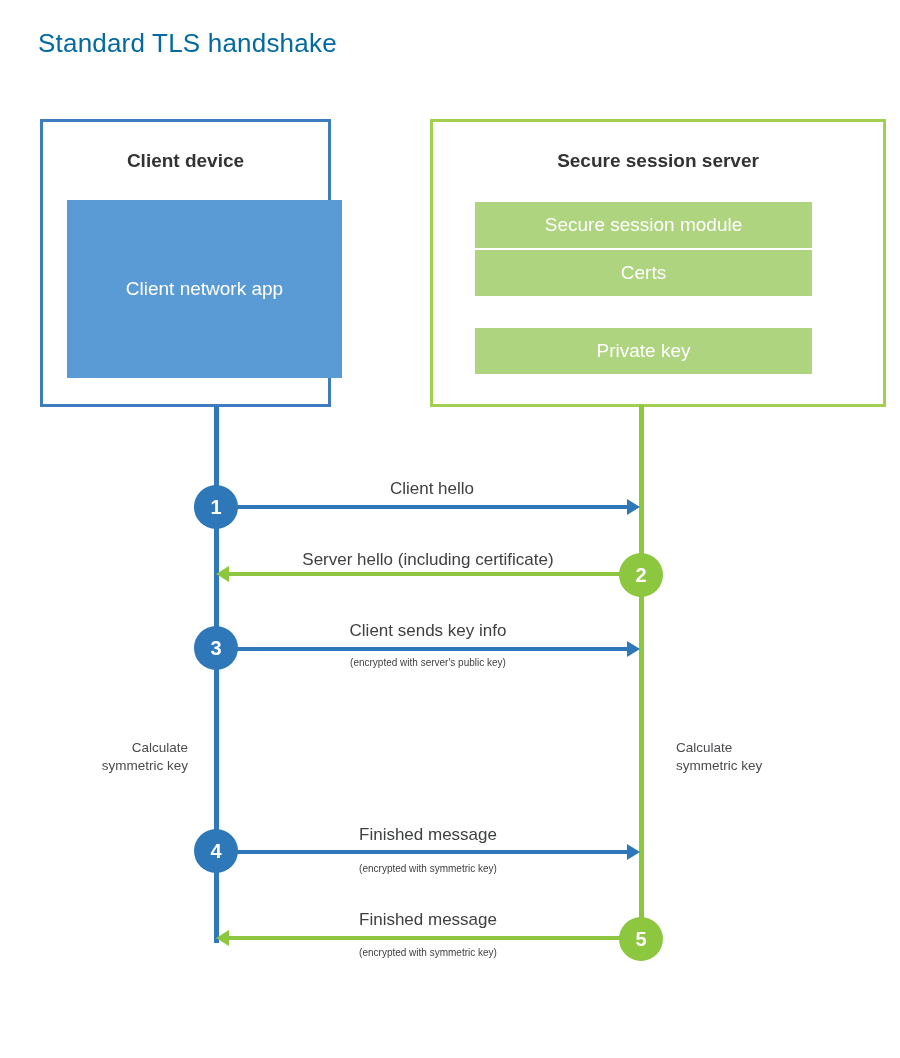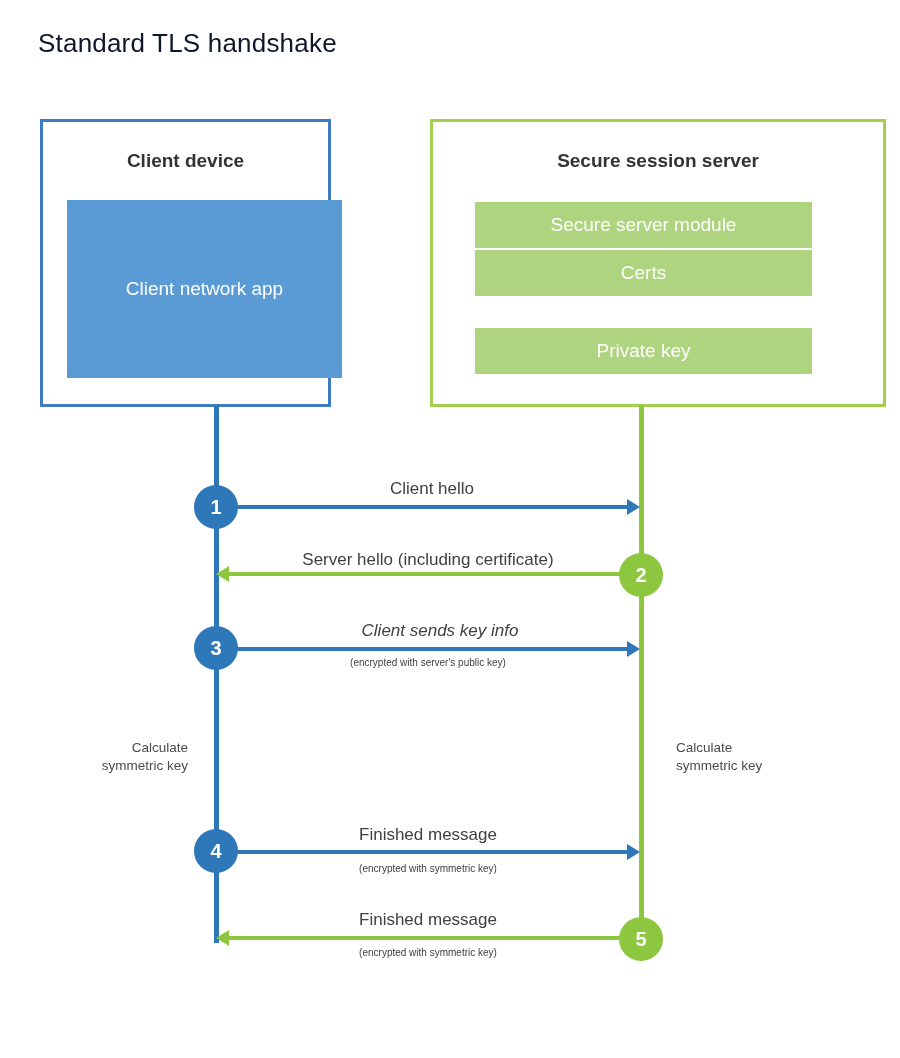--- a/index.html
+++ b/index.html
@@ -17,21 +17,21 @@
   #diagram-root {
     position: absolute;
     inset: 0;
   }
   .page-title {
     position: absolute;
     left: 38px;
     top: 28px;
     font-size: 26px;
     font-weight: 300;
-    color: #0f172a;
+    color: #0369a1;
     letter-spacing: 0.2px;
     white-space: nowrap;
   }
 
   
   .party-box {
     position: absolute;
     box-sizing: border-box;
     background: #ffffff;
   }
@@ -181,41 +181,41 @@
   <div class="page-title">Standard TLS handshake</div>
 
   <div class="party-box" id="client-box">
     <div class="party-title">Client device</div>
     <div class="inner-block" id="client-app-block">Client network
 app</div>
   </div>
 
   <div class="party-box" id="server-box">
     <div class="party-title">Secure session server</div>
-    <div class="inner-block server-block" id="server-block-0">Secure server module</div>
+    <div class="inner-block server-block" id="server-block-0">Secure session module</div>
     <div class="inner-block server-block" id="server-block-1">Certs</div>
     <div class="inner-block server-block" id="server-block-2">Private key</div>
   </div>
 
   <div class="lifeline" id="client-lifeline"></div>
   <div class="lifeline" id="server-lifeline"></div>
 
   <div class="msg-label" style="left:220px; top:479px; width:424px;">Client hello</div>
   <div class="msg-arrow blue" style="left:216px; top:505px; width:412px;">
     <span class="head right"></span>
   </div>
   <div class="step-circle blue" style="left:194px; top:485px;">1</div>
 
   <div class="msg-label" style="left:216px; top:550px; width:424px;">Server hello (including certificate)</div>
   <div class="msg-arrow green" style="left:228px; top:572px; width:412px;">
     <span class="head left"></span>
   </div>
   <div class="step-circle green" style="left:619px; top:553px;">2</div>
 
-  <div class="msg-label" style="left:228px; top:621px; width:424px;font-style:italic;">Client sends key info</div>
+  <div class="msg-label" style="left:216px; top:621px; width:424px;">Client sends key info</div>
   <div class="msg-arrow blue" style="left:216px; top:647px; width:412px;">
     <span class="head right"></span>
   </div>
   <div class="msg-sublabel" style="left:216px; top:657px; width:424px;">(encrypted with server's public key)</div>
   <div class="step-circle blue" style="left:194px; top:626px;">3</div>
 
   <div class="side-note right-align" style="left:20px; top:739px; width:168px;">Calculate
 symmetric key</div>
   <div class="side-note left-align" style="left:676px; top:739px; width:180px;">Calculate
 symmetric key</div>

